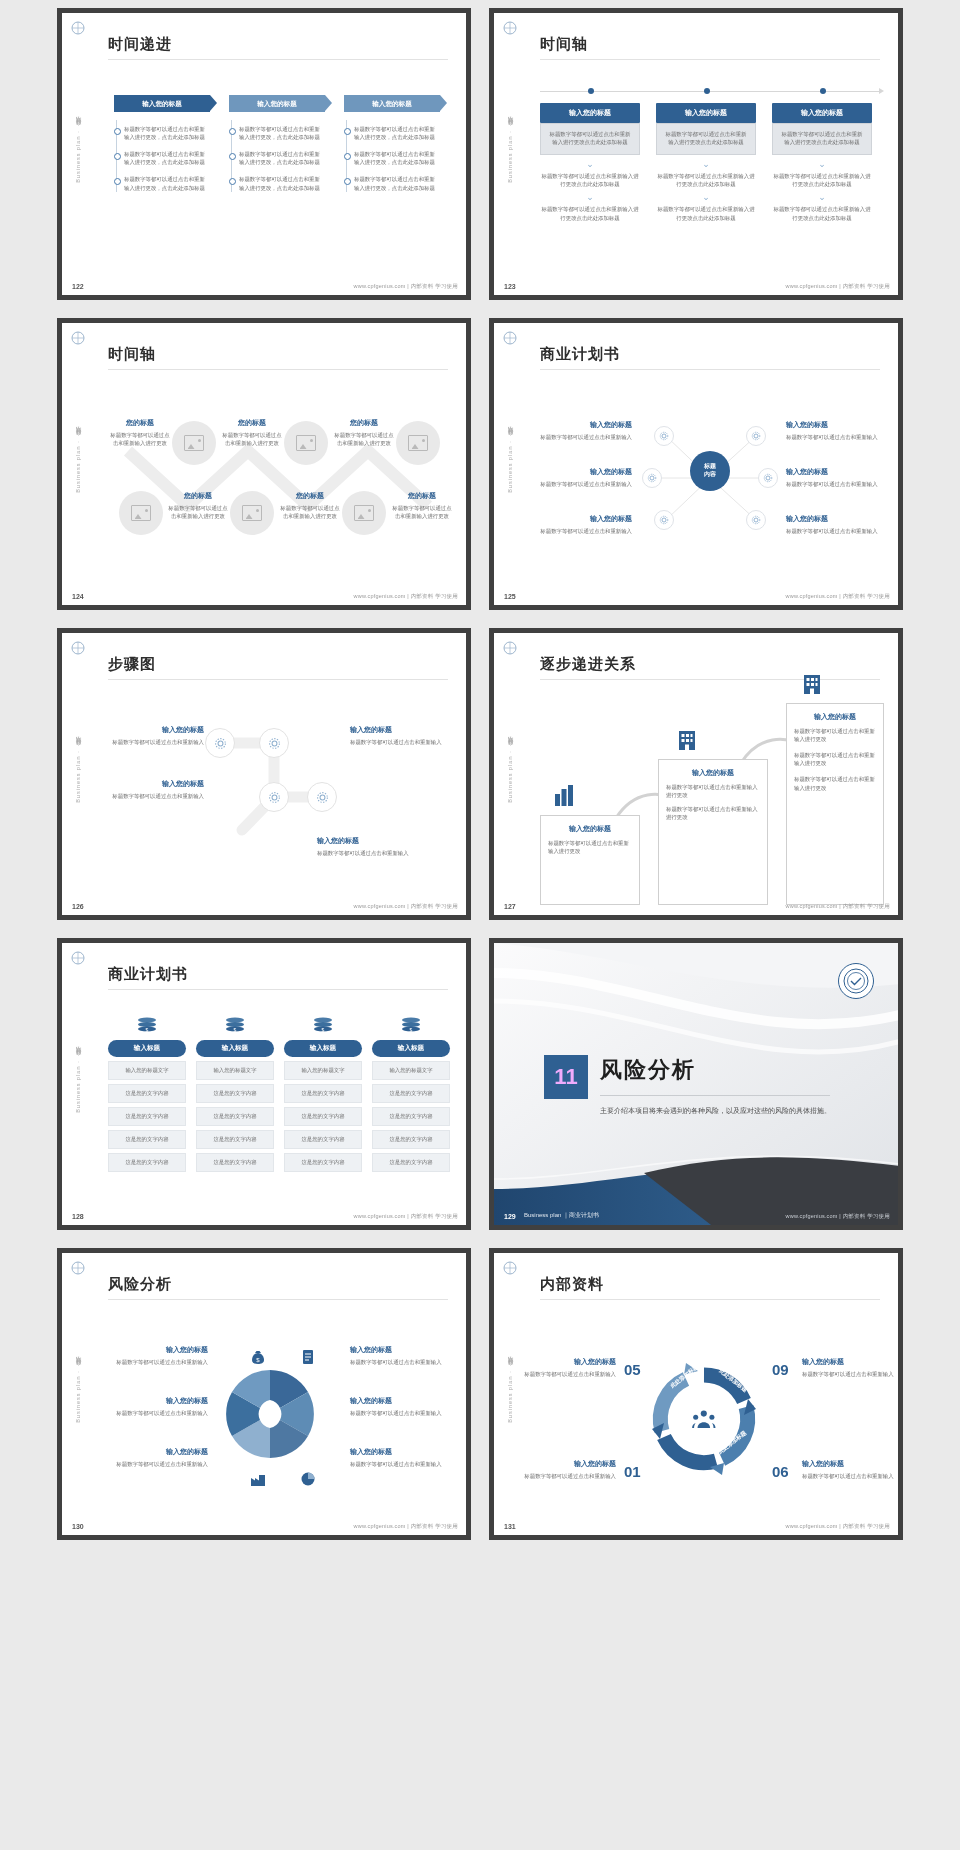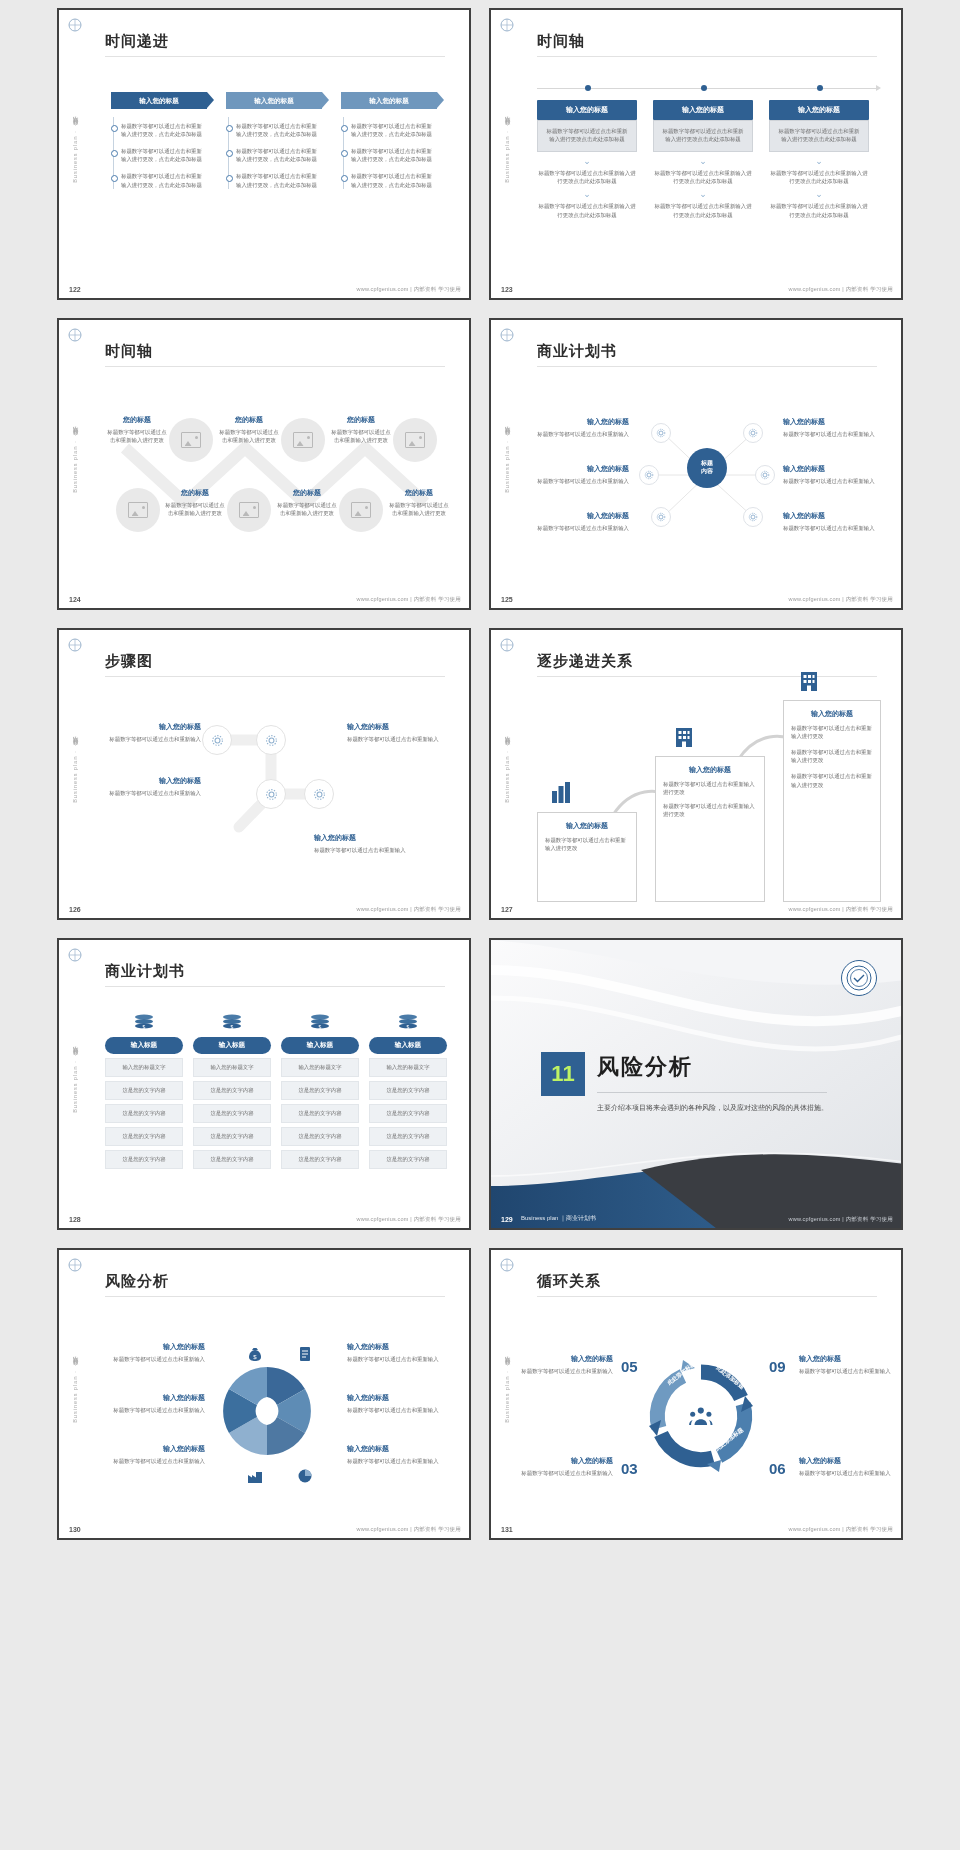--- a/index.html
+++ b/index.html
@@ -18,21 +18,21 @@
     display: grid;
     grid-template-columns: 414px 414px;
     grid-auto-rows: 292px;
     column-gap: 18px;
     row-gap: 18px;
     padding: 8px 57px 0 57px;
   }
   .slide {
     position: relative;
     background: #ffffff;
-    border: 2px solid #404040;
+    border: 5px solid #404040;
     overflow: hidden;
   }
   
   .corner {
     position: absolute; top: 7px; left: 8px;
     width: 16px; height: 16px;
   }
   .corner svg { display:block; }
   
   .pagenum {
@@ -134,21 +134,21 @@
   .s128 .pill { background:#2f6092;color:#fff;font-size:6.6px;font-weight:bold;text-align:center;
      padding:4px 0;border-radius:9px;}
   .s128 .cell { background:#eef1f4; border:1px solid #e2e6ea; font-size:5.4px; color:#6d6d6d;
      text-align:center; padding:5px 2px; margin-top:4px; }
 
   
   .s129 { background:#f0f1f3; }
   .s129 .sweep { position:absolute; inset:0; overflow:hidden; }
   .s129 .num {
     position:absolute; left:50px; top:112px; width:44px;height:44px;background:#2f6092;
-    color:#bef264; font-size:22px;font-weight:bold; display:flex;align-items:center;justify-content:center;
+    color:#f0abfc; font-size:22px;font-weight:bold; display:flex;align-items:center;justify-content:center;
   }
   .s129 .ttl { position:absolute; left:106px; top:112px; font-size:22px; font-weight:bold; color:#1f1f1f; letter-spacing:2px;}
   .s129 .uline { position:absolute; left:106px; top:152px; width:230px;height:1px;background:#c9ccd0;}
   .s129 .desc { position:absolute; left:106px; top:162px; width:250px; font-size:7px; color:#4a4a4a; line-height:1.8;}
   .s129 .badge { position:absolute; right:24px; top:20px; width:36px;height:36px;border-radius:50%;
      border:1.5px solid #2f6092; display:flex;align-items:center;justify-content:center; background:#fff;}
 
   
   .s130 .txt { position:absolute; width:100px; }
   .s130 .txt .t { font-size:7px;font-weight:bold;color:#2f6092;margin-bottom:3px;}
@@ -777,21 +777,21 @@
     <div class="footer-right">www.cpfgenius.com | 内部资料 学习使用</div>
   </div>
 
   <div class="slide s131">
     <div class="corner">
       <svg width="16" height="16" viewBox="0 0 16 16">
             <circle cx="8" cy="8" r="6" fill="none" stroke="#9db5cd" stroke-width="1"></circle>
             <path d="M8 2v12M2 8h12" stroke="#9db5cd" stroke-width=".7"></path>
           </svg>
     </div>
-    <div class="stitle">循环关系</div>
+    <div class="stitle">内部资料</div>
     <div class="hr-title"></div>
     <div class="sidetext">Business plan ·商业计划书</div>
 
     <svg style="position:absolute;left:152px;top:108px;" width="116" height="116" viewBox="0 0 116 116">
       <g transform="translate(58,58)">
         <g fill="none" stroke-width="15">
           <path d="M0 -44 A44 44 0 0 1 40 -18" stroke="#2f6092"></path>
           <path d="M42 -12 A44 44 0 0 1 18 40" stroke="#4c7fae"></path>
           <path d="M12 42 A44 44 0 0 1 -40 18" stroke="#2f6092"></path>
           <path d="M-42 12 A44 44 0 0 1 -18 -40" stroke="#6f9ac1"></path>
@@ -814,21 +814,21 @@
       </g>
     </svg>
     <div style="position:absolute;left:174px;top:120px;font-size:5.6px;color:#fff;transform:rotate(-38deg);font-weight:bold;">此处添加标题</div>
     <div style="position:absolute;left:222px;top:124px;font-size:5.6px;color:#fff;transform:rotate(38deg);font-weight:bold;">此处添加标题</div>
     <div style="position:absolute;left:222px;top:186px;font-size:5.6px;color:#fff;transform:rotate(-38deg);font-weight:bold;">此处添加标题</div>
     <div style="position:absolute;left:172px;top:184px;font-size:5.6px;color:#fff;transform:rotate(38deg);font-weight:bold;">此处添加标题</div>
 
     <div class="num" style="left:130px; top:108px;">05</div>
     <div class="num" style="left:278px; top:108px;">09</div>
     <div class="num" style="left:278px; top:210px;">06</div>
-    <div class="num" style="left:130px; top:210px;">03</div>
+    <div class="num" style="left:130px; top:210px;">01</div>
 
     <div class="txt" style="left:30px; top:104px; text-align:right;">
       <div class="t">输入您的标题</div>
       <div class="tiny" style="text-align:right;">标题数字等都可以通过点击和重新输入</div>
     </div>
     <div class="txt" style="left:308px; top:104px;">
       <div class="t">输入您的标题</div>
       <div class="tiny">标题数字等都可以通过点击和重新输入</div>
     </div>
     <div class="txt" style="left:308px; top:206px;">

